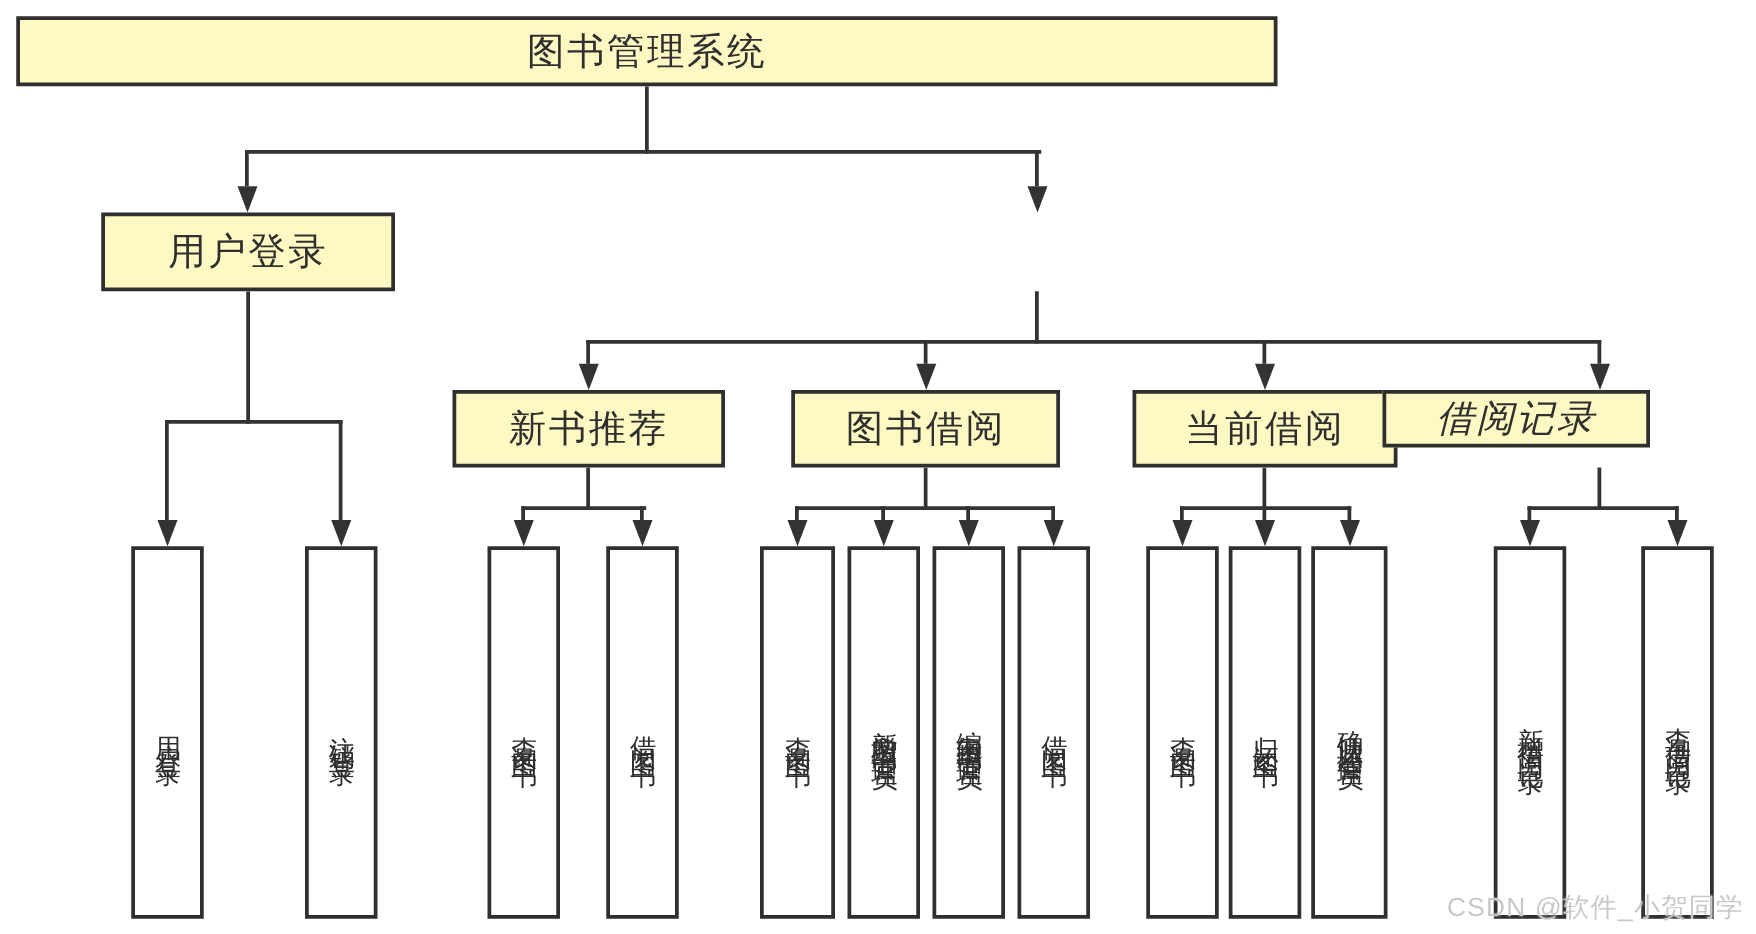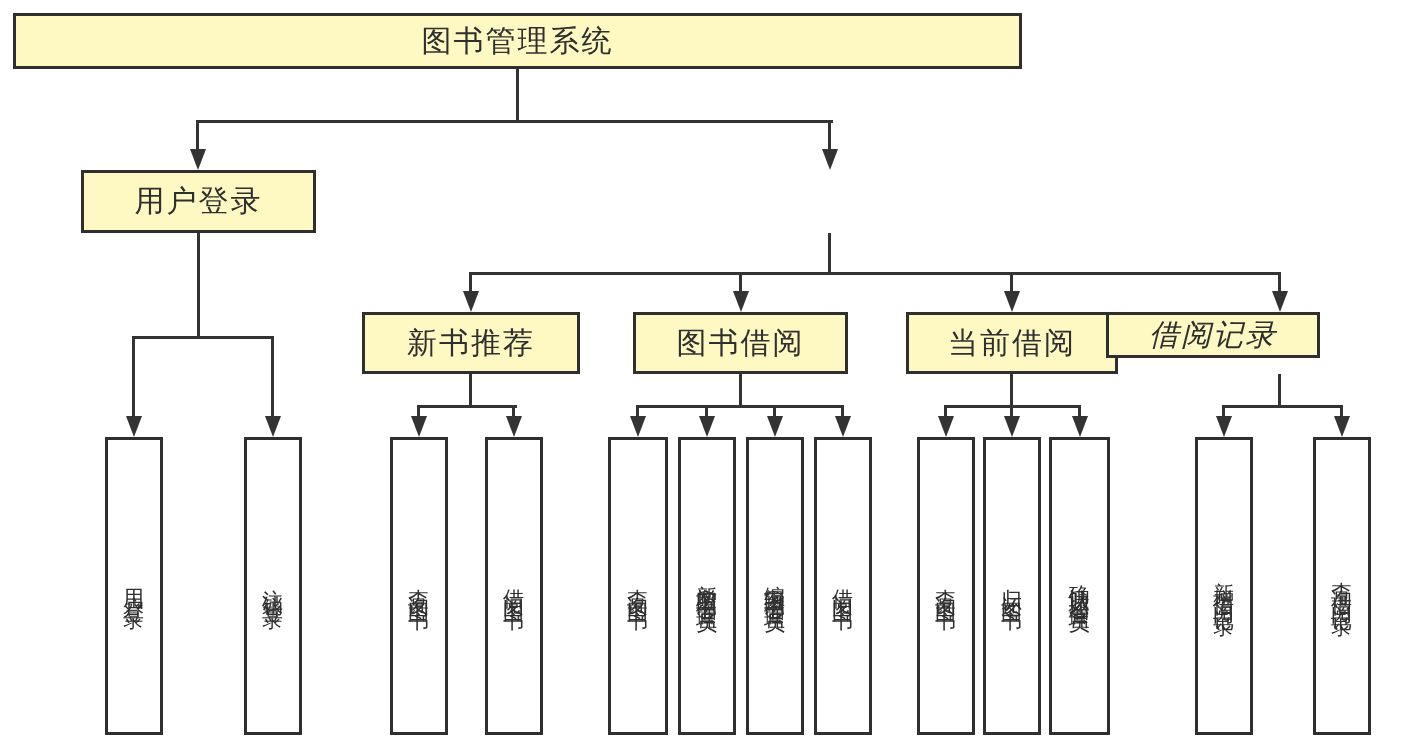--- a/index.html
+++ b/index.html
@@ -171,14 +171,15 @@
     <span style="letter-spacing:4px;">确认归还（管理员）</span>
   </div>
 
   <div class="vbox" style="left:1195px; top:437px; width:58px; height:298px;">
     <span>新增借阅记录</span>
   </div>
   <div class="vbox" style="left:1313px; top:437px; width:58px; height:298px;">
     <span>查询借阅记录</span>
   </div>
 
+  <div class="watermark">CSDN @软件_小贺同学</div>
 
 </div>
 
 </body></html>

